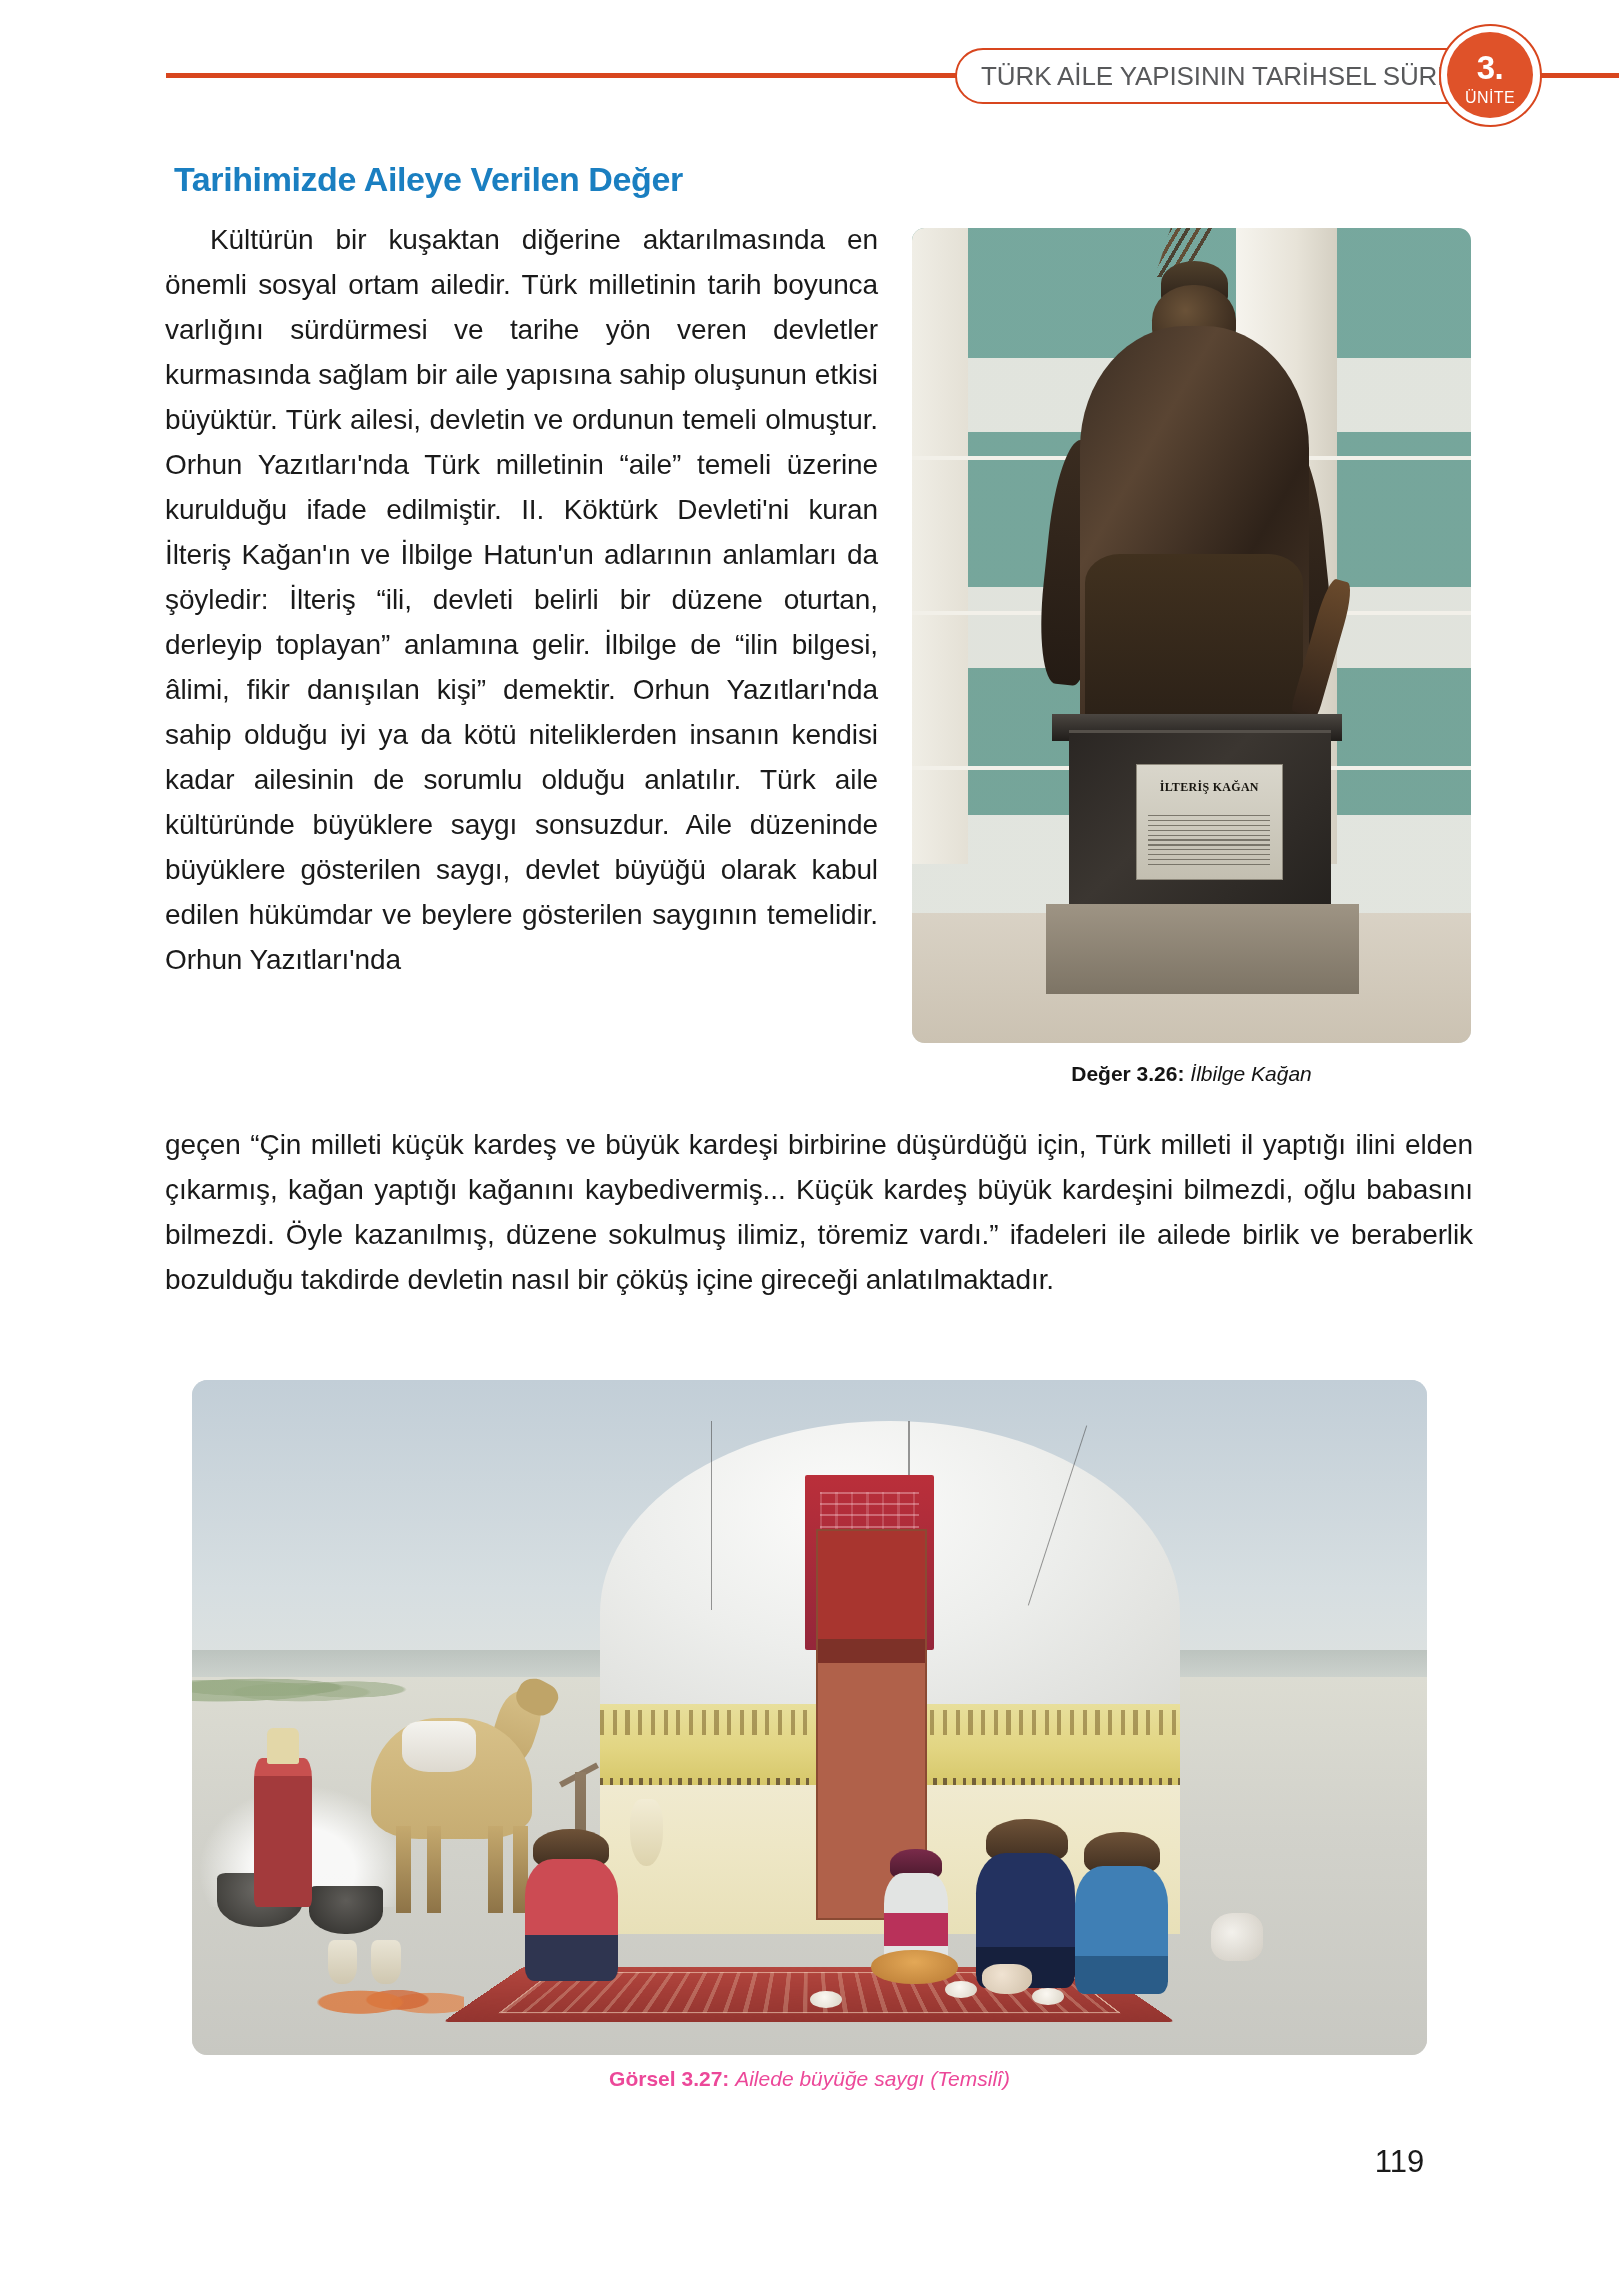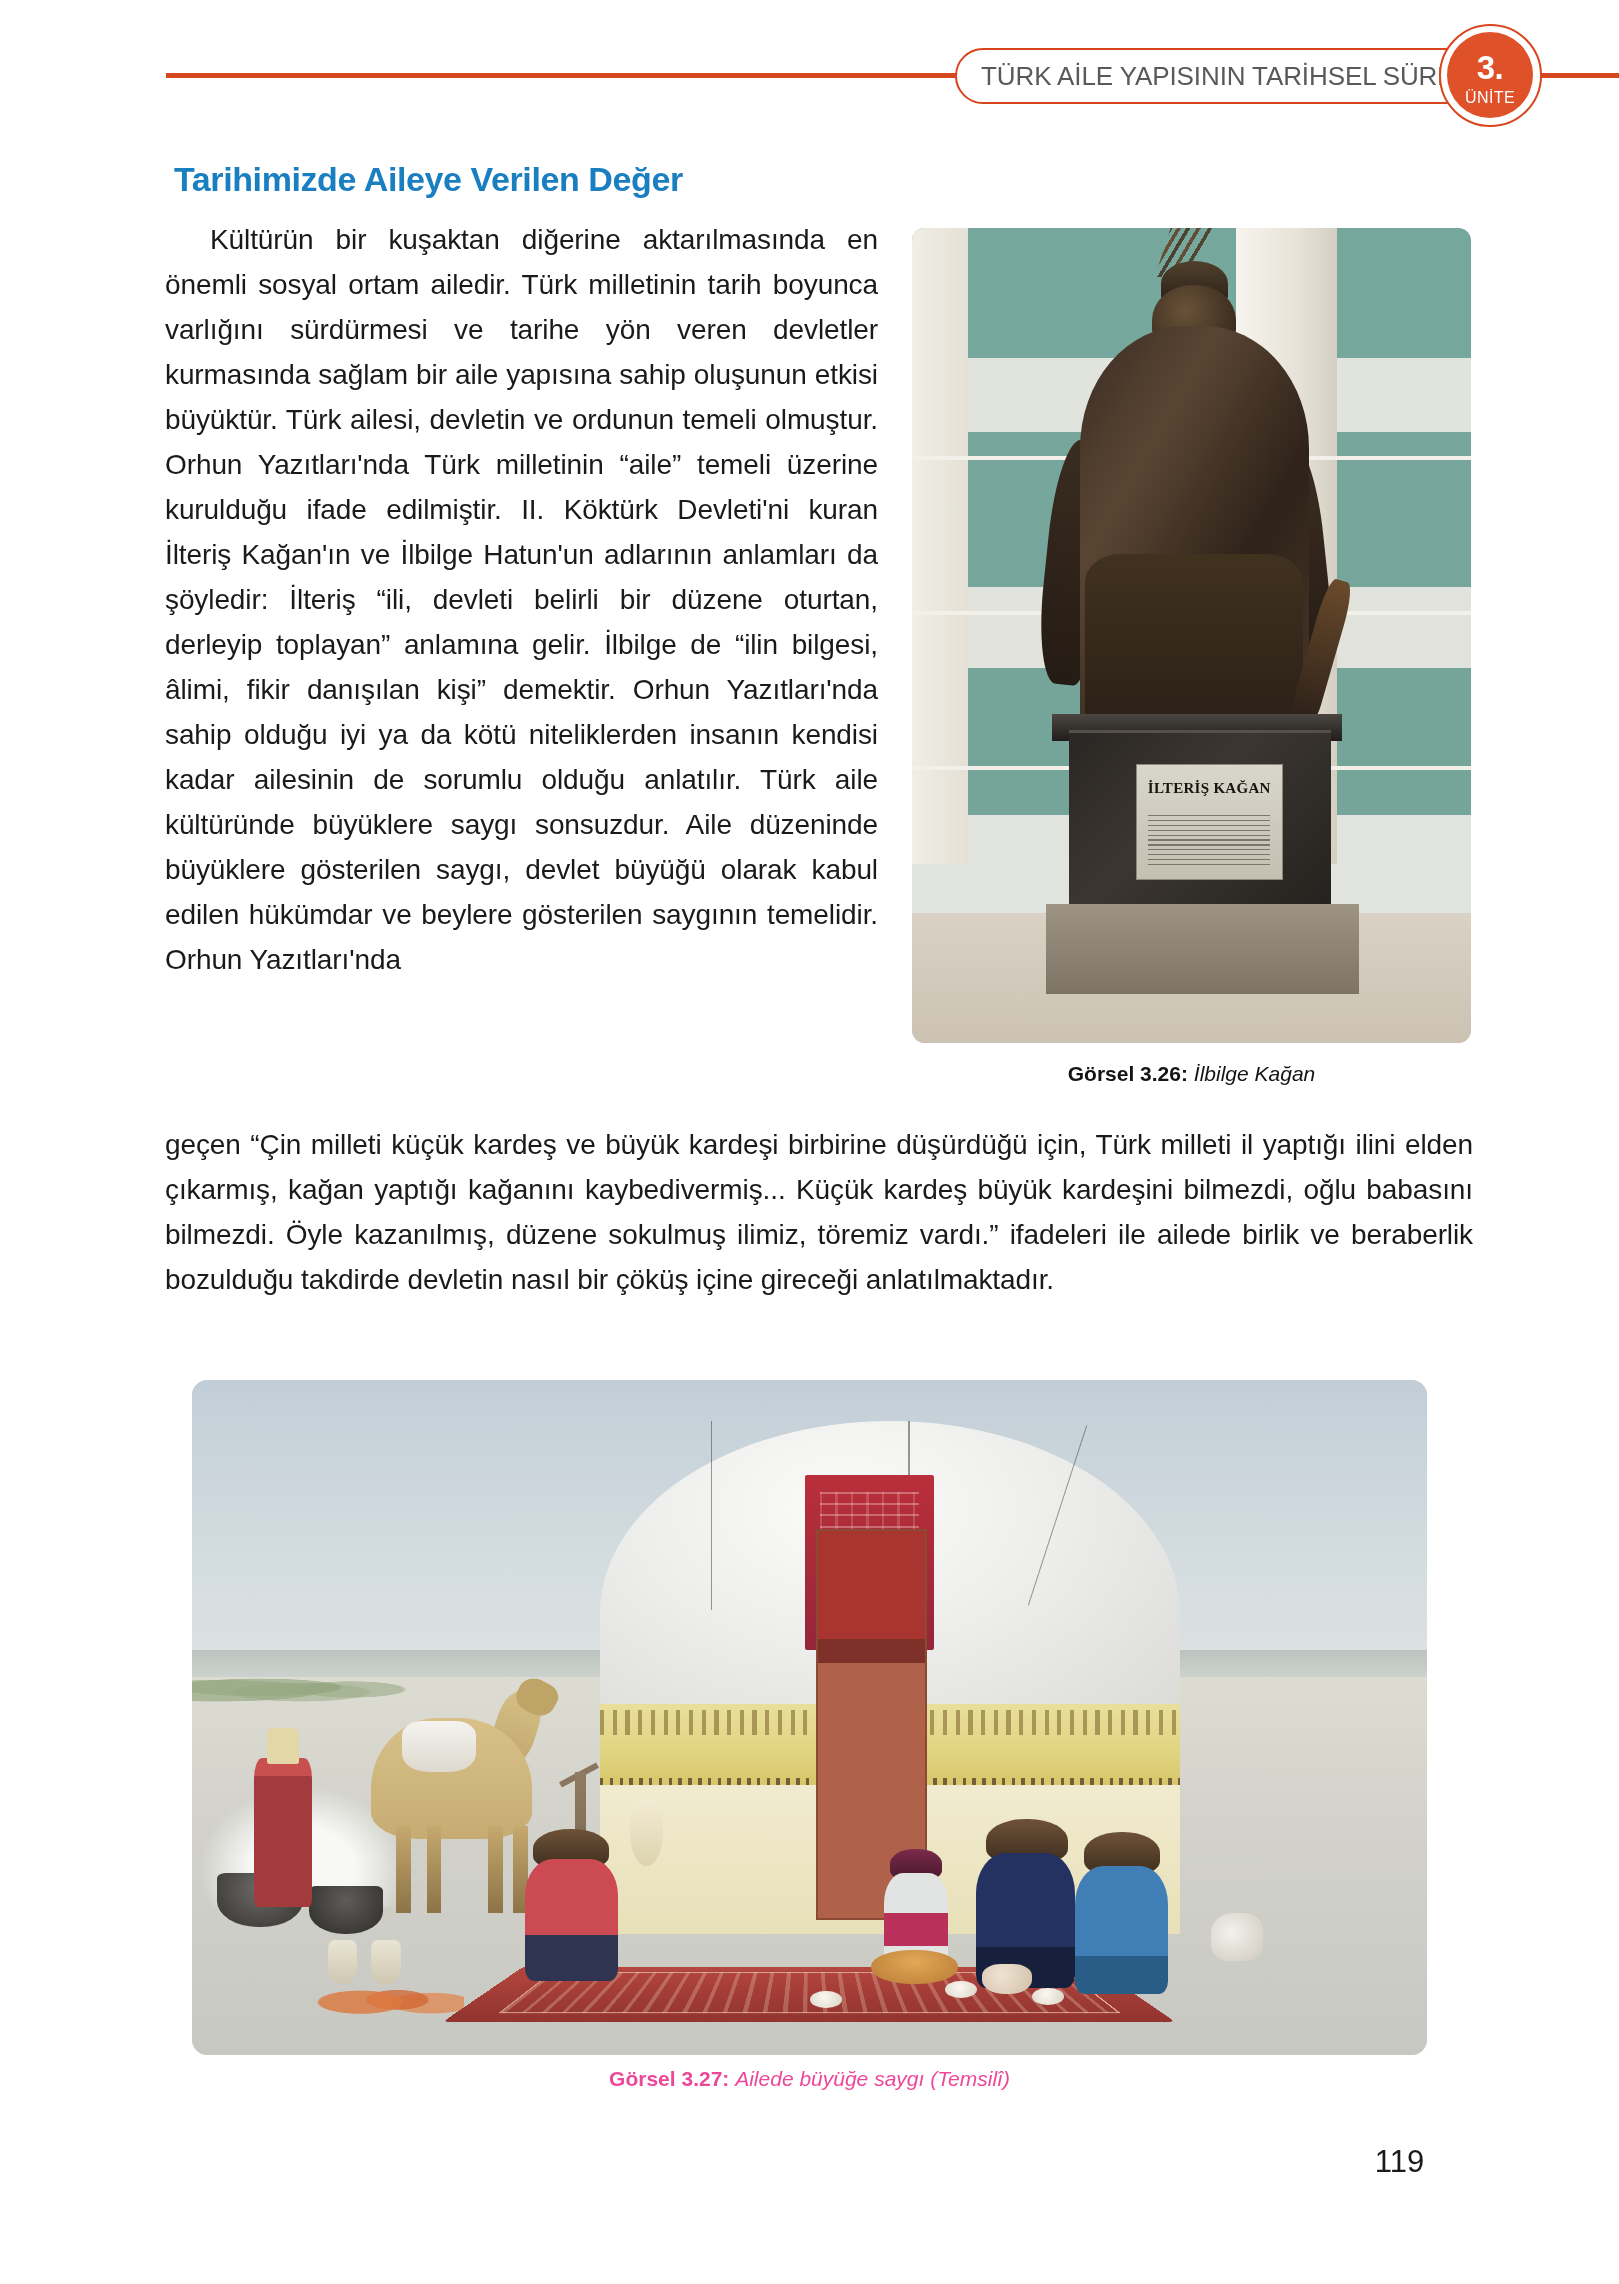--- a/index.html
+++ b/index.html
@@ -237,21 +237,21 @@
     width: 26%; height: 14%;
     background: linear-gradient(to bottom,#d9d6cb,#c3bfb1);
     border: 1.4px solid #8d887b;
   }
   .fig-statue .plaque-title {
     position: absolute;
     left: 0; right: 0; top: 13%;
     text-align: center;
     font-family: "Liberation Serif", serif;
     font-weight: bold;
-    font-size: 15px;
+    font-size: 12px;
     color: #17150f;
     letter-spacing: 0.3px;
   }
   .fig-statue .plaque-lines {
     position: absolute;
     left: 8%; right: 8%; top: 44%; bottom: 10%;
     background: repeating-linear-gradient(to bottom,
       #5f5b50 0px, #5f5b50 1.1px, transparent 1.1px, transparent 4.9px);
     opacity: .75;
   }
@@ -665,21 +665,21 @@
   <div class="ped-top"></div>
   <div class="ped"></div>
   <div class="ped-base"></div>
   <div class="plaque">
     <div class="plaque-title">İLTERİŞ KAĞAN</div>
     <div class="plaque-lines"></div>
   </div>
 </div>
 
 <div class="cap-statue">
-  <b>Görsel 3.26:</b>
+  <b>Değer 3.26:</b>
   <i>İlbilge Kağan</i>
 </div>
 
 <div class="full-text">geçen “Çin milleti küçük kardeş ve büyük kardeşi birbirine düşürdüğü için, Türk milleti il yaptığı ilini elden çıkarmış, kağan yaptığı kağanını kaybedivermiş... Küçük kardeş büyük kardeşini bilmezdi, oğlu babasını bilmezdi. Öyle kazanılmış, düzene sokulmuş ilimiz, töremiz vardı.” ifadeleri ile ailede birlik ve beraberlik bozulduğu takdirde devletin nasıl bir çöküş içine gireceği anlatılmaktadır.</div>
 
 <div class="fig-yurt">
   <div class="sky"></div>
   <div class="horizon"></div>
   <div class="steppe"></div>
   <div class="shrubs"></div>

